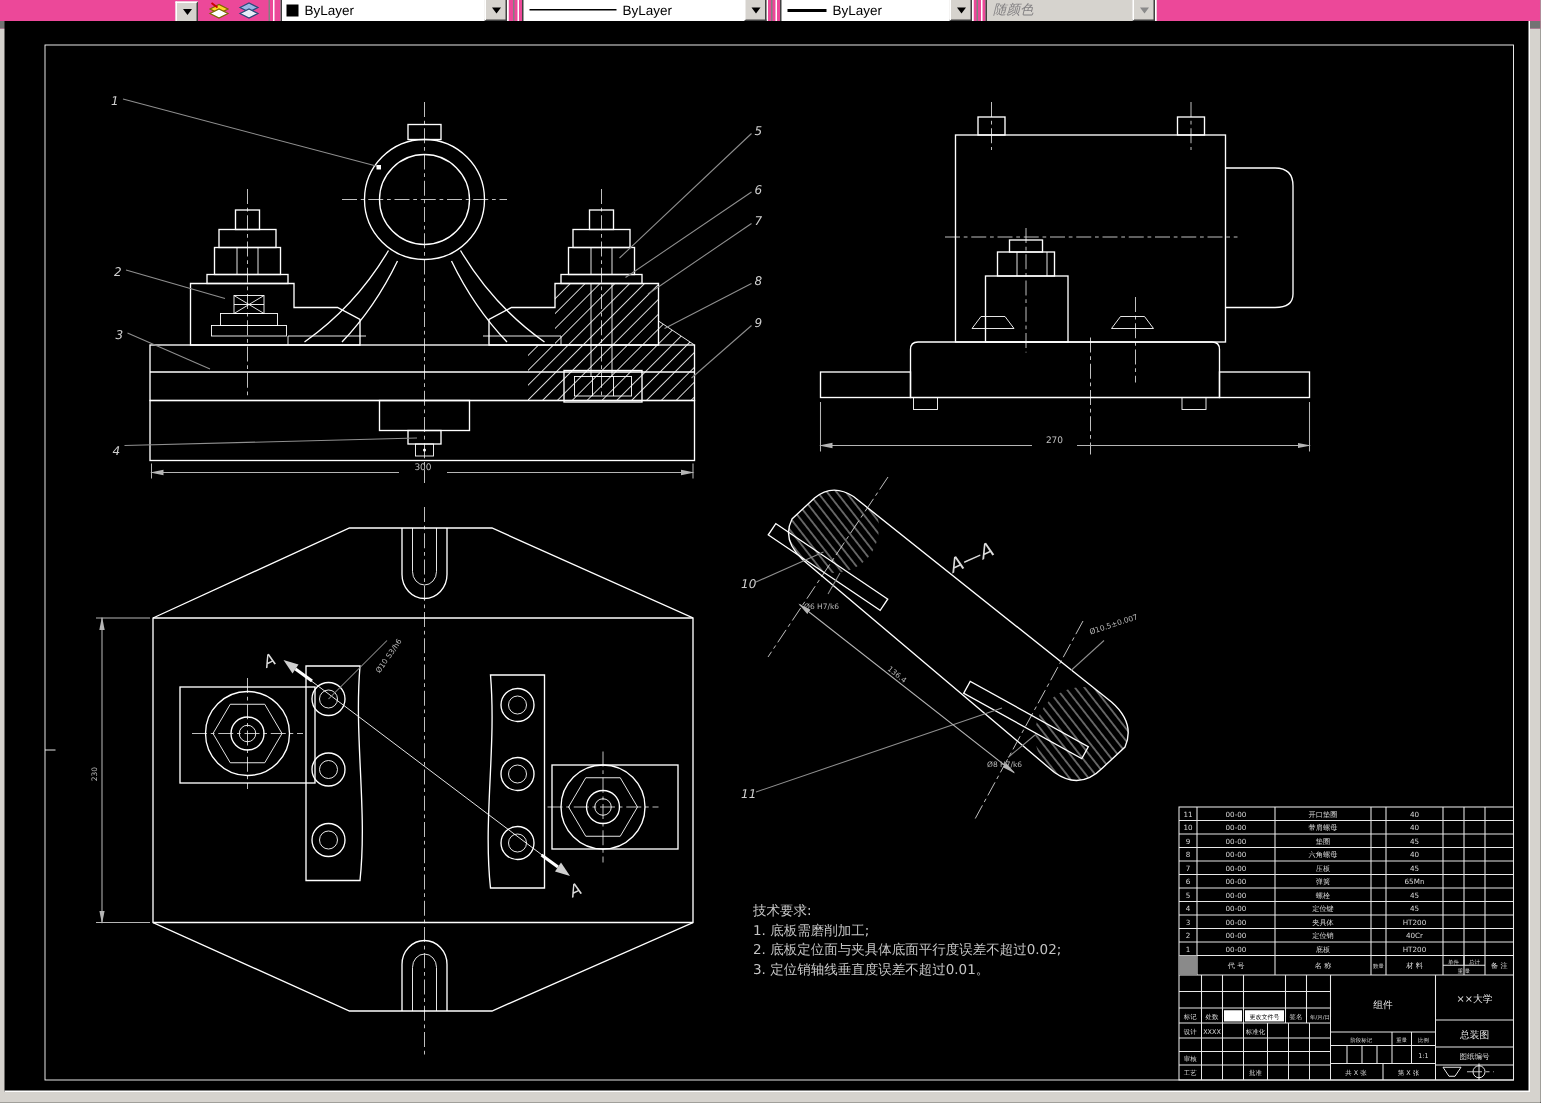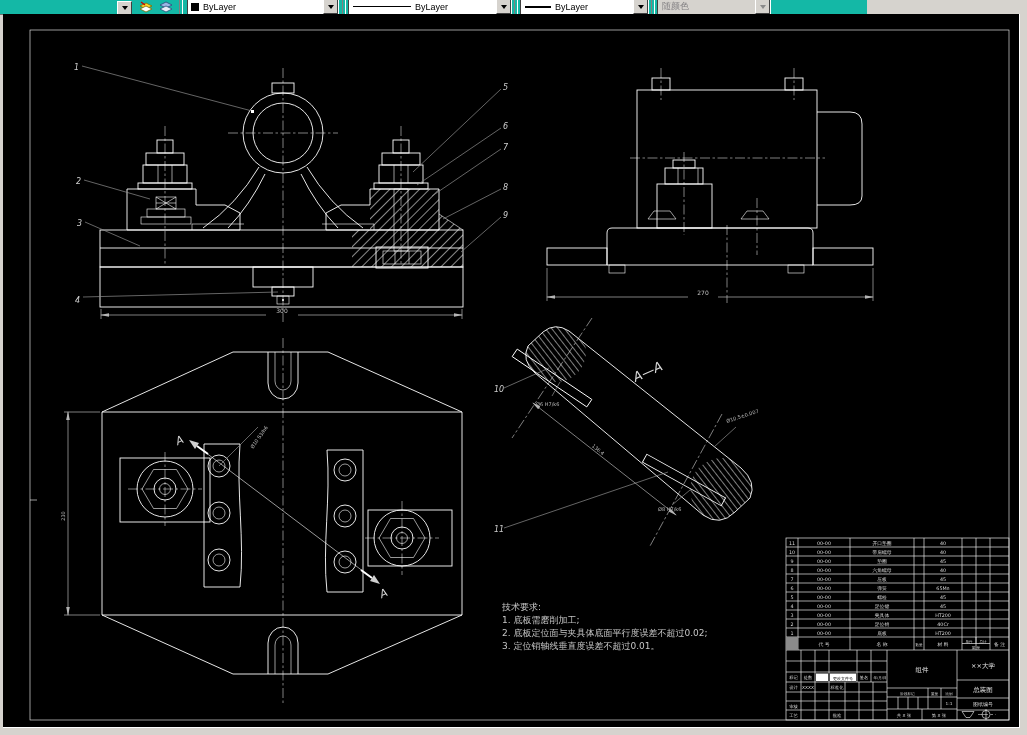--- a/index.html
+++ b/index.html
@@ -1,33 +1,33 @@
 <!DOCTYPE html>
 <html><head>
 <meta charset="utf-8">
 <style>
   html,body{margin:0;padding:0;background:#d6d3ce;width:1027px;height:735px;overflow:hidden;
     font-family:"Liberation Sans",sans-serif;}
   #stage{position:relative;width:1027px;height:735px;}
 
   
-  .toolbar{position:absolute;left:0;top:0;width:867px;height:14px;background:#14b8a6;
-    border-bottom:1px solid #737373;}
+  .toolbar{position:absolute;left:0;top:0;width:1027px;height:14px;background:#ec4899;
+    border-bottom:5px solid #737373;}
   .tb-btn{position:absolute;top:1px;width:13px;height:12px;background:#d6d3ce;
     border:1px solid;border-color:#fff #404040 #404040 #fff;display:flex;align-items:center;justify-content:center;}
   .tri{width:0;height:0;border-left:3px solid transparent;border-right:3px solid transparent;
     border-top:4px solid #000;}
   .tri.gray{border-top-color:#8a8a8a;}
   .tb-icon{position:absolute;top:0;width:18px;height:14px;}
   .tb-sep{position:absolute;top:0;width:2px;height:14px;border-left:1px solid #808080;border-right:1px solid #fff;}
   .combo{position:absolute;top:-2px;height:15px;background:#fff;border:1px solid;
     border-color:#404040 #fff #fff #404040;display:flex;align-items:center;font-size:9px;color:#000;}
   .combo .cval{flex:1;padding-left:4px;white-space:nowrap;overflow:hidden;}
   .combo.disabled{background:#d6d3ce;}
-  .combo .gray{color:#848284;}
+  .combo .gray{color:#848284;font-style:italic;}
   .swatch{width:8px;height:8px;background:#000;margin-left:3px;flex:none;}
   .lsample{width:58px;height:1px;background:#000;margin-left:4px;flex:none;}
   .lsample.lw{width:26px;height:2px;}
   .carrow{width:13px;height:13px;background:#d6d3ce;border:1px solid;margin-right:0;
     border-color:#fff #404040 #404040 #fff;display:flex;align-items:center;justify-content:center;flex:none;}
   .carrow.dis{background:#d6d3ce;}
 
   
   #canvas{position:absolute;left:3px;top:14px;width:1016px;height:713px;background:#000;
     border-right:1px solid #fff;border-bottom:1px solid #fff;}

